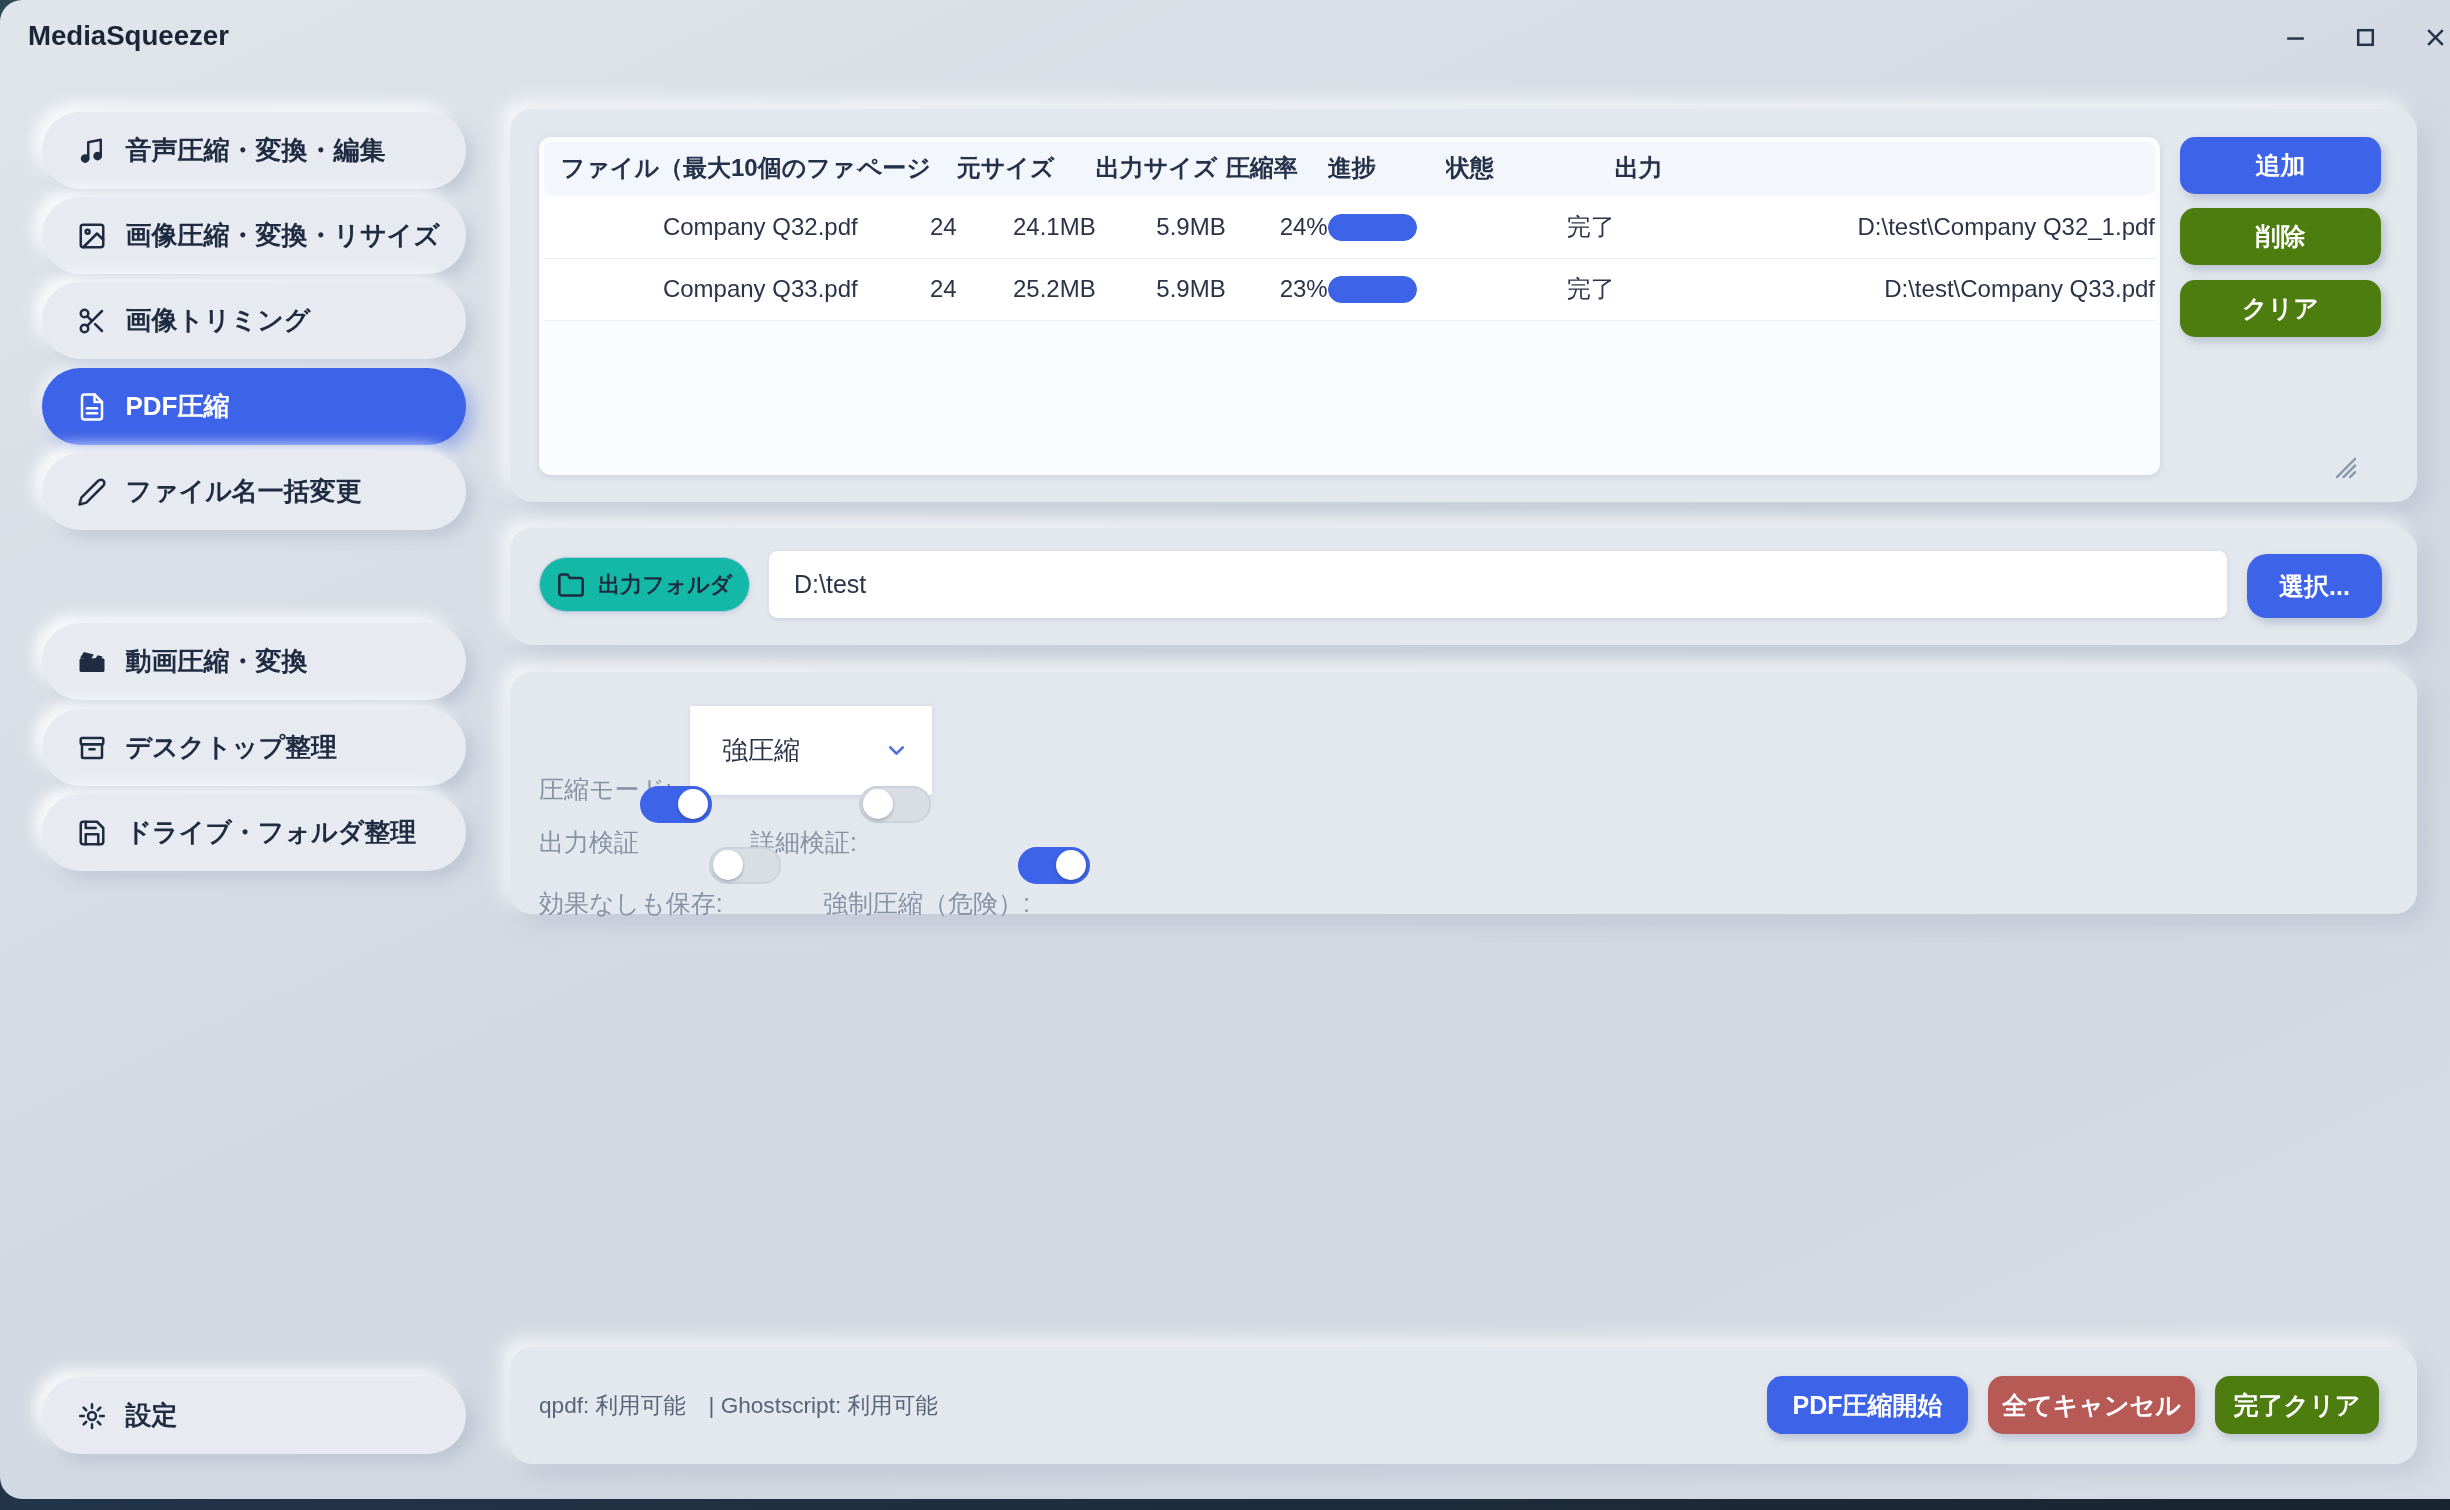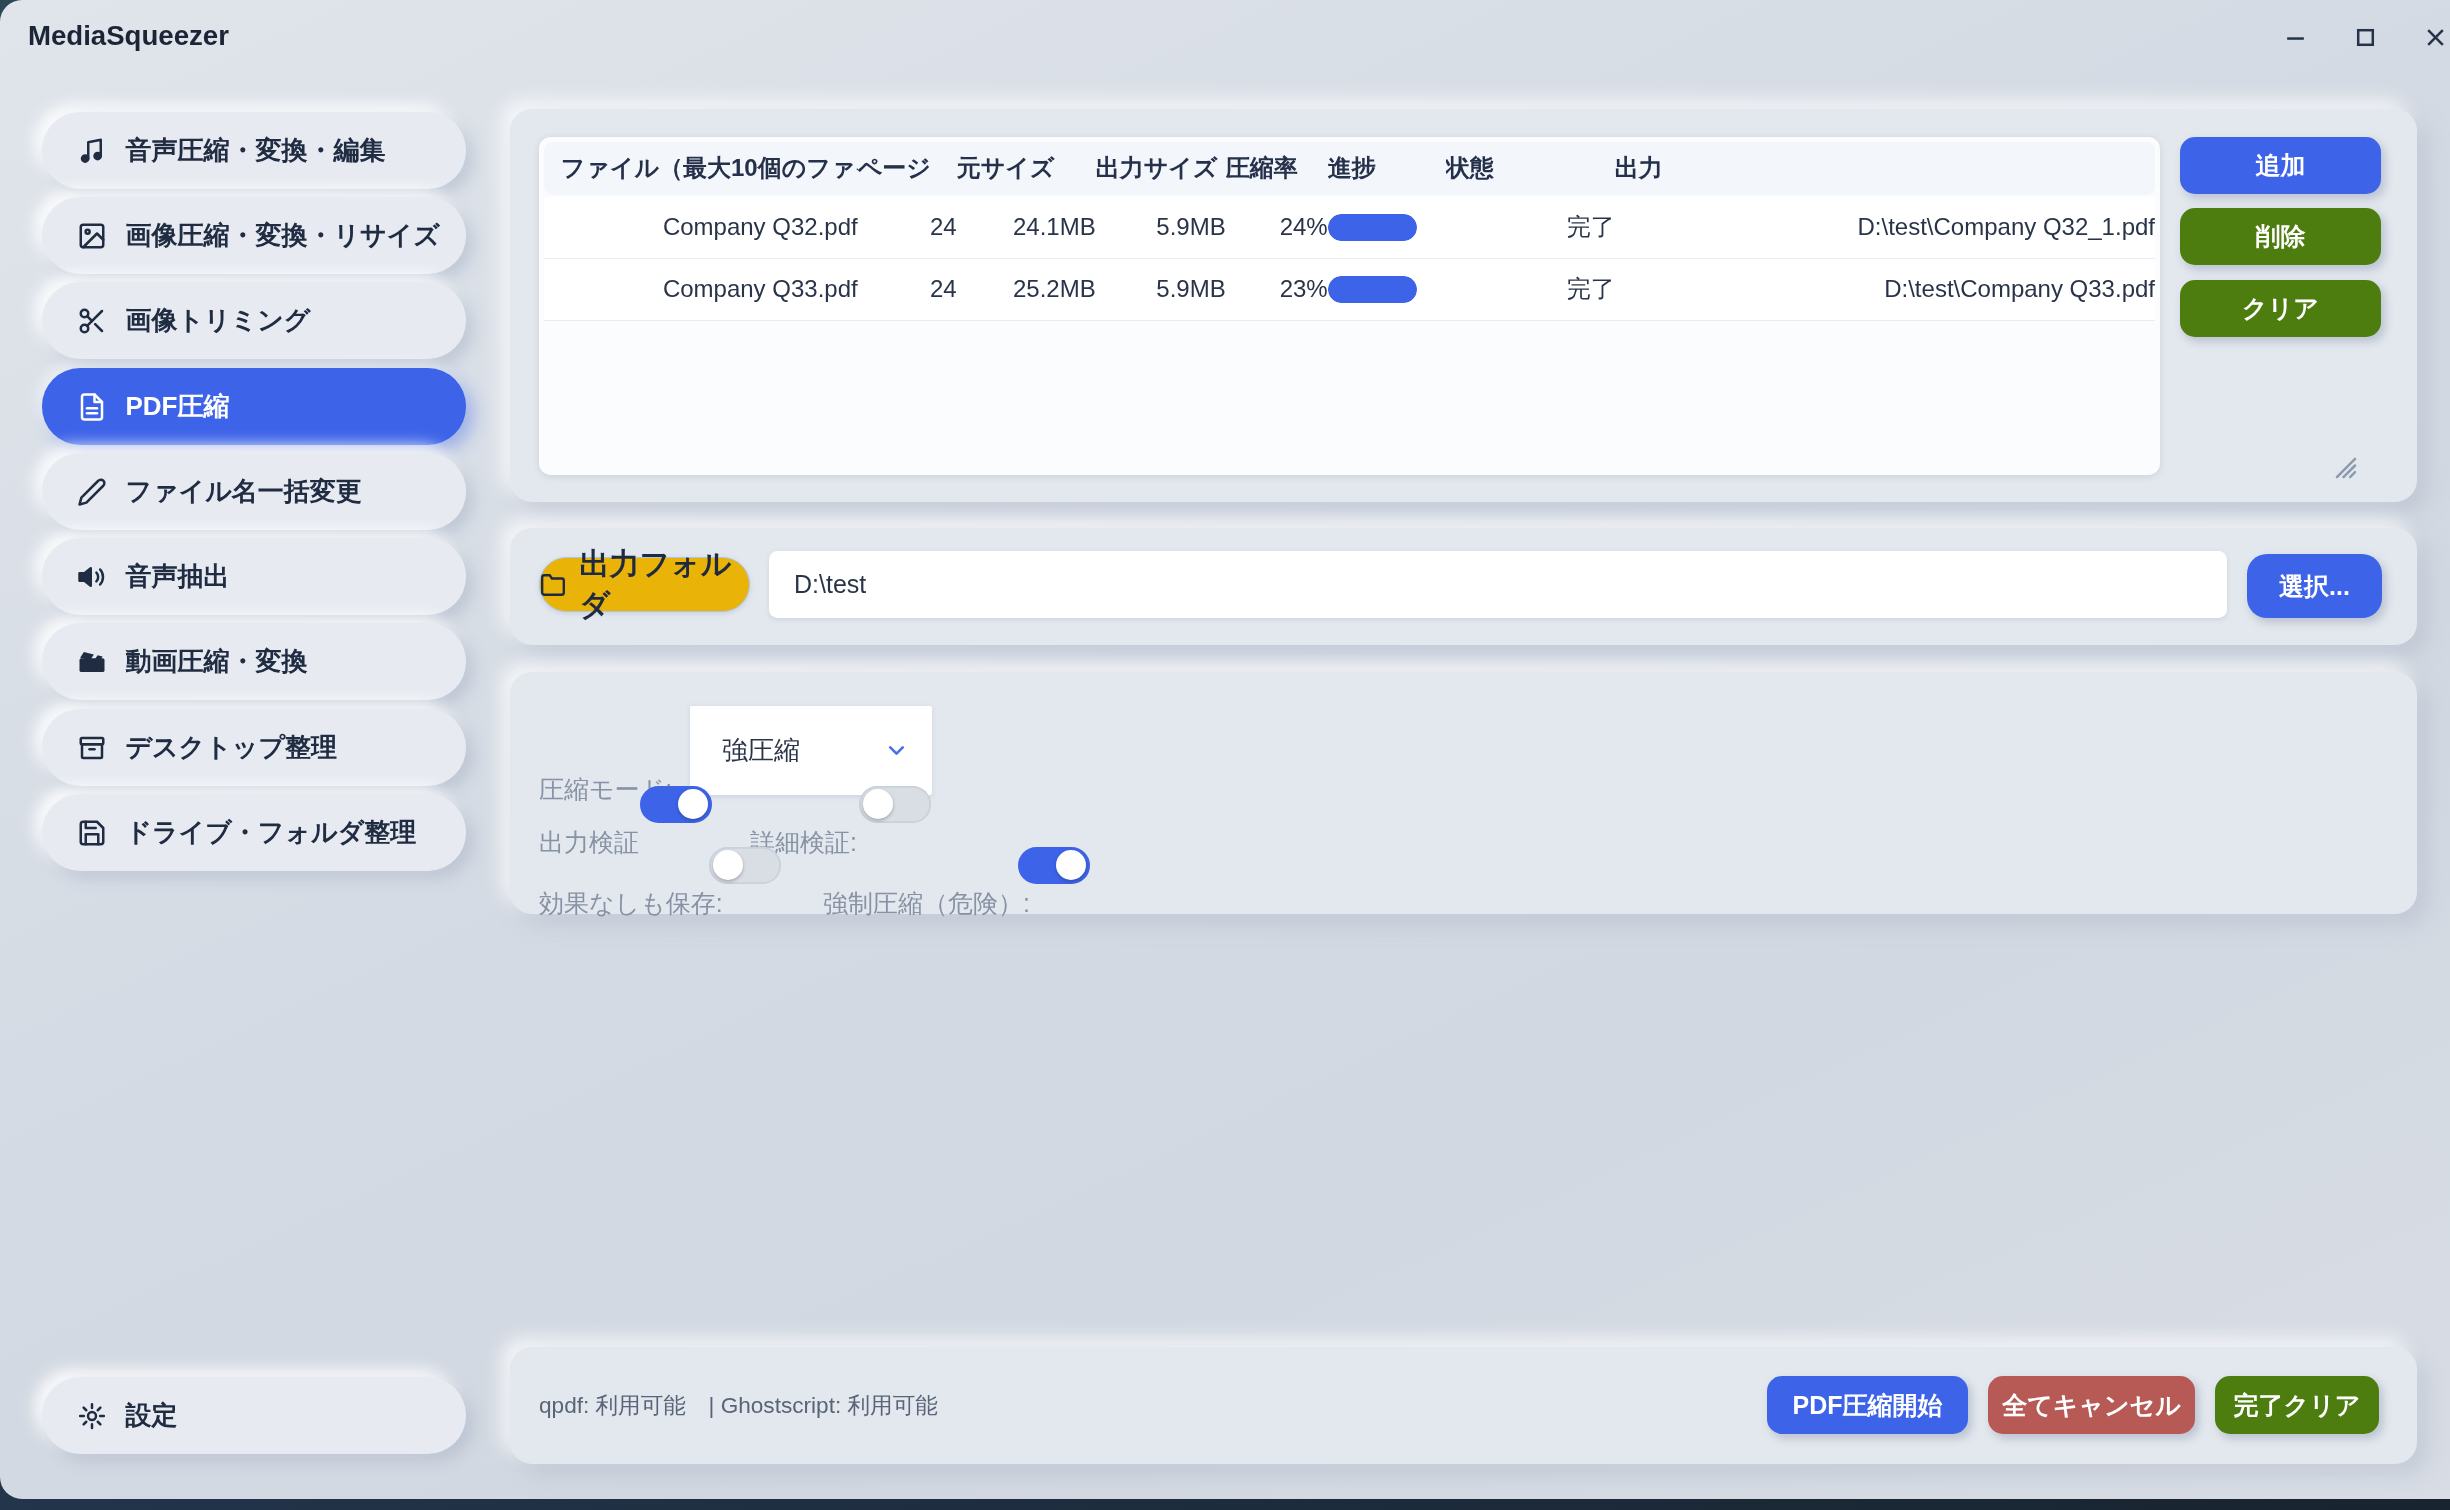--- a/index.html
+++ b/index.html
@@ -61,23 +61,23 @@
     box-shadow:3.3px 4.2px 8.4px rgba(140,152,175,.45);
   }
   .btn.blue{background:#3D63E8;}
   .btn.slate{background:#4d7c0f;}
   .btn.red{background:#B75A56;}
   .grip{position:absolute;right:57px;bottom:20px;width:33px;height:33px;color:#8D9AAC;}
   .grip svg{width:33px;height:33px;stroke:currentColor;stroke-width:3;fill:none;stroke-linecap:round;}
   
   .folder-pill{
     position:absolute;left:29px;top:29px;width:211px;height:55px;border-radius:28px;
-    background:#eab308;border:1.7px solid #AFC4E2;box-sizing:border-box;
+    background:#14b8a6;border:1.7px solid #AFC4E2;box-sizing:border-box;
     display:flex;align-items:center;justify-content:center;gap:13.4px;
-    color:#1F2A40;font-size:30px;font-weight:700;cursor:pointer;
+    color:#1F2A40;font-size:22px;font-weight:700;cursor:pointer;
     box-shadow:0 1.7px 5px rgba(150,165,190,.35);
   }
   .folder-pill svg{width:28px;height:28px;stroke:currentColor;stroke-width:2.2;fill:none;stroke-linejoin:round;}
   .path-input{
     position:absolute;left:259px;top:23.4px;width:1458px;height:67px;background:#FFFFFF;border:none;border-radius:8.4px;
     box-sizing:border-box;padding:0 25px;font-size:25px;color:#2A3448;outline:none;
     font-family:"Liberation Sans","DejaVu Sans",sans-serif;box-shadow:0 1.7px 4.2px rgba(150,165,190,.28);
   }
   .choose-btn{left:1737px;top:26px;width:135px;height:64px;border-radius:20px;}
   
@@ -158,28 +158,20 @@
         <line x1="8" y1="17" x2="16" y2="17"></line>
       </svg>
     <span>PDF圧縮</span>
   </div>
   <div class="sidebar-item" style="top:453px">
     <svg viewBox="0 0 24 24">
         <path d="M17 3a2.83 2.83 0 1 1 4 4L7.5 20.5 2 22l1.5-5.5z"></path>
       </svg>
     <span>ファイル名一括変更</span>
   </div>
-  <div class="sidebar-item" style="top:538px">
-    <svg viewBox="0 0 24 24">
-        <path d="M11 5L6 9H2v6h4l5 4z" fill="currentColor"></path>
-        <path d="M15.5 8.5a5 5 0 0 1 0 7"></path>
-        <path d="M18.5 6a9 9 0 0 1 0 12"></path>
-      </svg>
-    <span>音声抽出</span>
-  </div>
   <div class="sidebar-item" style="top:623px">
     <svg viewBox="0 0 24 24">
         <rect x="2" y="9" width="20" height="11" rx="1.5" fill="currentColor" stroke="none"></rect>
         <path d="M2.5 8.5l3-4.5 4 1-3 4.5zM9.5 5l4 1-3 4.5-4-1zM16.5 6.5l4 1-3 4.5-4-1z" fill="currentColor" stroke="none"></path>
       </svg>
     <span>動画圧縮・変換</span>
   </div>
   <div class="sidebar-item" style="top:709px">
     <svg viewBox="0 0 24 24">
         <rect x="3" y="4" width="18" height="5" rx="1"></rect>

